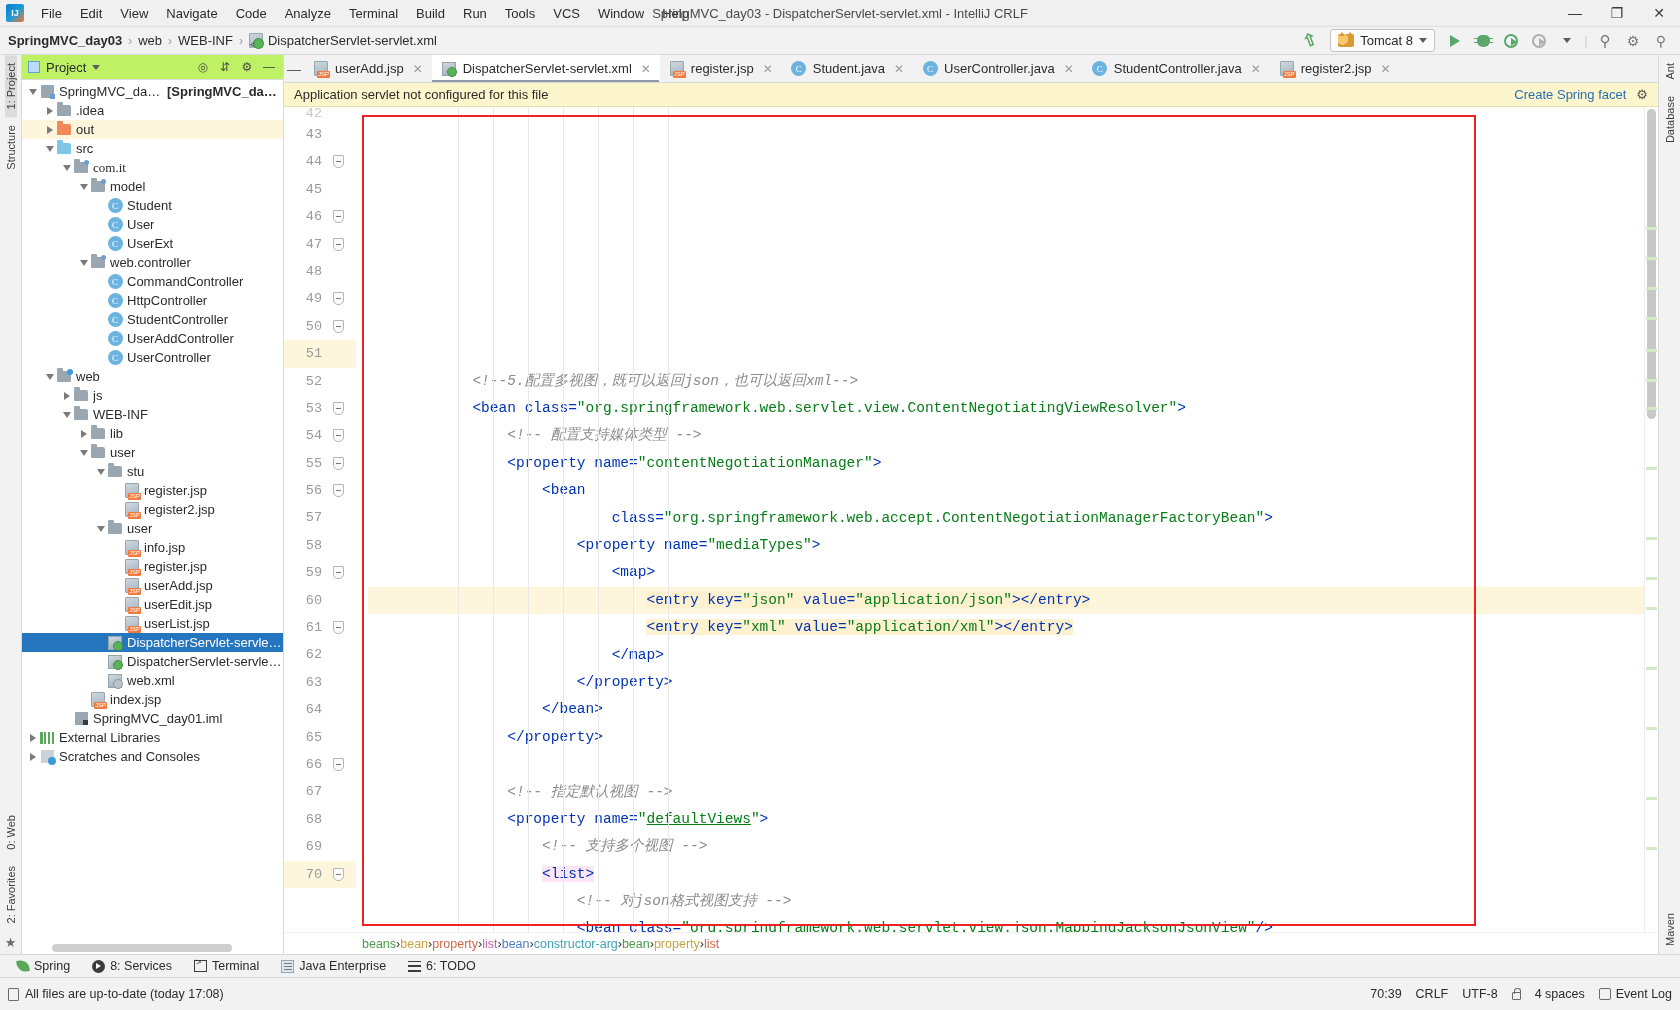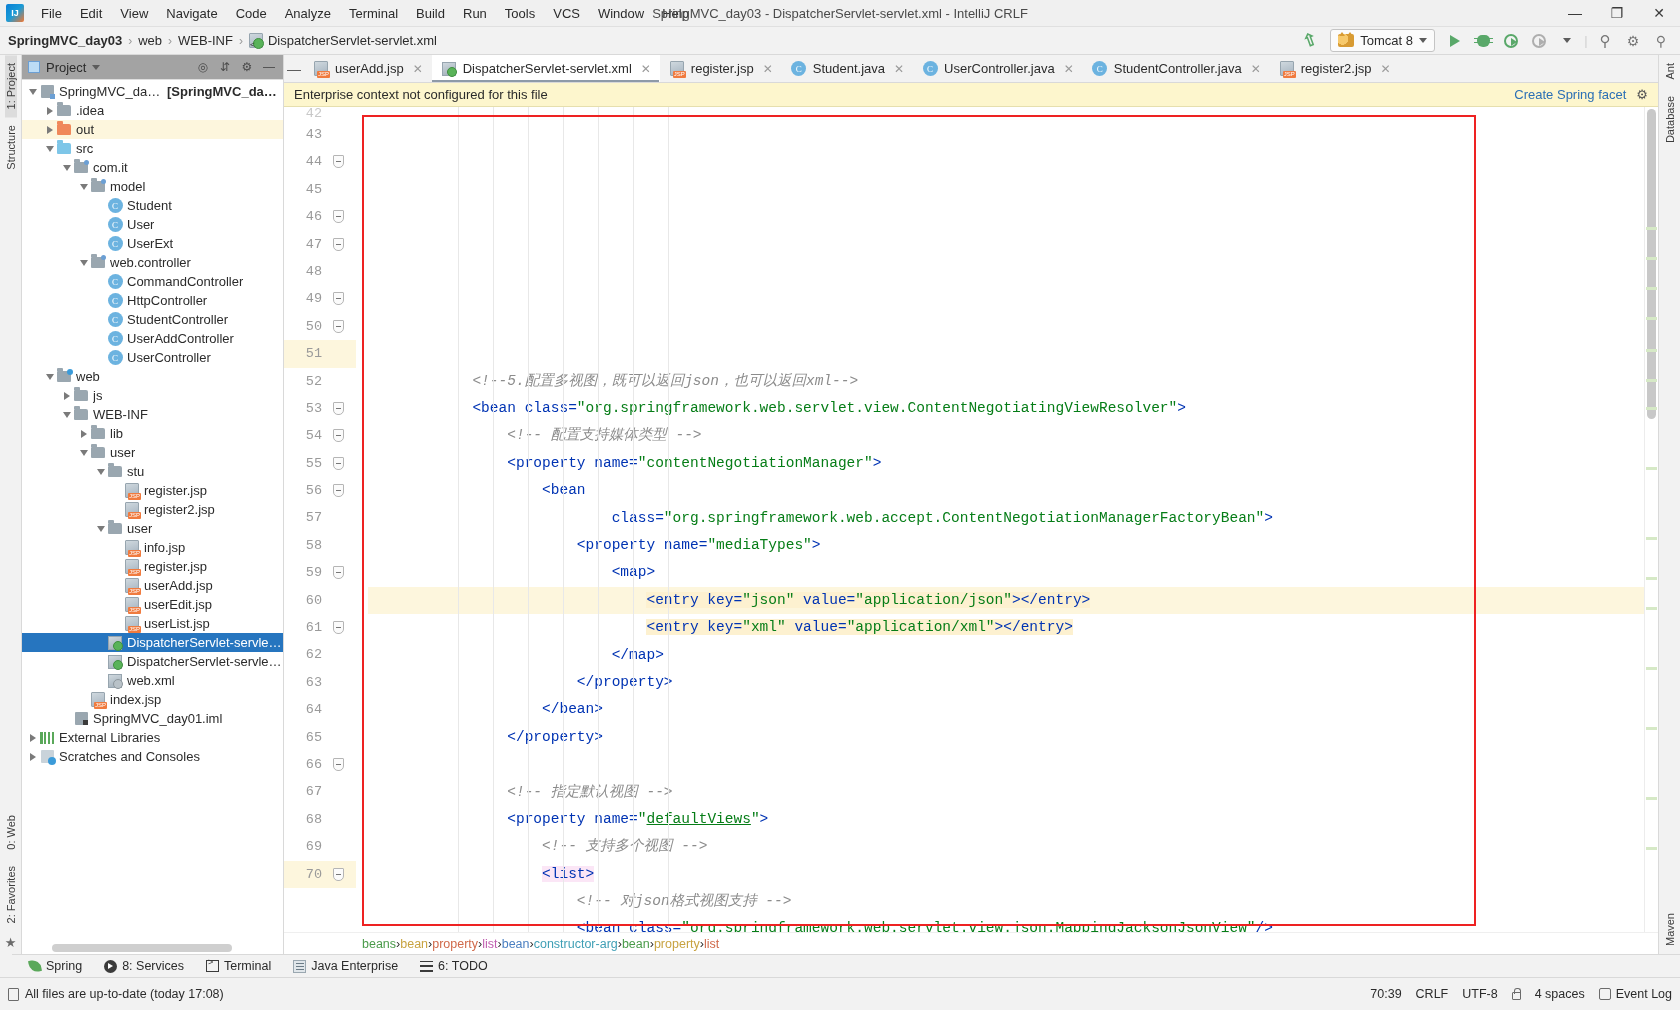--- a/index.html
+++ b/index.html
@@ -128,21 +128,21 @@
   .rail .spacer { flex:1; }
   .rail .star { font-size:13px; color:#6b6b6b; padding:4px 0; }
 
   
   .project-panel {
     width: 262px; background:#fff; display:flex; flex-direction:column;
     border-right:1px solid #d9d9d9; flex: 0 0 262px; min-width:0;
   }
   .pp-header {
     height: 25px; display:flex; align-items:center; gap:6px;
-    background:#a3a3a3; border-bottom:1px solid #dedede; padding: 0 4px 0 6px;
+    background:#bef264; border-bottom:1px solid #dedede; padding: 0 4px 0 6px;
     flex: 0 0 25px;
   }
   .pp-title { font-size: 13px; color:#2b2b2b; }
   .pp-sq { width:12px;height:12px;border:1.5px solid #6b9fd4; background:#bcdcf5; }
   .pp-icons { margin-left:auto; display:flex; align-items:center; gap:6px; color:#4a4a4a; font-size:12px; padding-right:2px;}
   .pp-ic { width:16px;height:16px;display:flex;align-items:center;justify-content:center; }
 
   .tree { flex:1 1 auto; overflow:hidden; padding-top:2px; font-size:13px; position:relative; }
   .row { height: 19px; display:flex; align-items:center; white-space:nowrap; padding-left:2px; }
   .row.sel { background:#2675bf; color:#fff; }
@@ -251,21 +251,21 @@
     background:#fff; border-top:1px solid #efefef; font-size:12.5px; flex:0 0 22px;
   }
   .bc { display:flex; align-items:center; }
 
   
   .rail.right { border-left:1px solid #d9d9d9; border-right:none; }
 
   
   .toolbar-bottom {
     height: 23px; background:#f2f2f2; border-top:1px solid #d9d9d9;
-    display:flex; align-items:center; gap:0; padding-left:6px; flex:0 0 23px;margin-left:12px;
+    display:flex; align-items:center; gap:0; padding-left:6px; flex:0 0 23px;
   }
   .tw { display:flex; align-items:center; gap:5px; padding:0 11px; font-size:12.5px; color:#2b2b2b; }
   .leaf{width:12px;height:12px;background:#5aa85a;border-radius:0 9px 0 9px;transform:rotate(-10deg);}
   .svc{width:13px;height:13px;border-radius:50%;background:#3b3b3b;position:relative;}
   .svc::after{content:'';position:absolute;left:4px;top:3px;border-top:3.5px solid transparent;border-bottom:3.5px solid transparent;border-left:5px solid #fff;}
   .term{width:13px;height:12px;border:1.3px solid #3b3b3b;position:relative;}
   .term::after{content:'>';position:absolute;left:1px;top:-3px;font-size:9px;color:#3b3b3b;font-family:"Liberation Mono",monospace;}
   .jee{width:13px;height:13px;background:#e0e6ea;border:1px solid #9aa7b0;position:relative;}
   .jee::after{content:'';position:absolute;left:2px;top:2px;width:8px;height:1px;background:#6b7b86;box-shadow:0 3px 0 #6b7b86,0 6px 0 #6b7b86;}
   .todo{width:13px;height:11px;display:flex;flex-direction:column;justify-content:space-between;}
@@ -413,21 +413,21 @@
           </div>
           <div class="row" style="padding-left: 21px;">
             <span class="arrow">
               <span class="d"></span>
             </span>
             <span class="ico">
               <span class="folder blue"></span>
             </span>
             <span class="lbl">src</span>
           </div>
-          <div class="row" style="padding-left: 38px;">
+          <div class="row" style="padding-left: 38px; font-family: Liberation Serif, serif;">
             <span class="arrow">
               <span class="d"></span>
             </span>
             <span class="ico">
               <span class="folder pkg"></span>
             </span>
             <span class="lbl">com.it</span>
           </div>
           <div class="row" style="padding-left: 55px;">
             <span class="arrow">
@@ -723,21 +723,21 @@
           <div class="tab">
             <span class="ico" style="margin-right: 0px;">
               <span class="jspicon"></span>
             </span>
             <span>register2.jsp</span>
             <span class="x">✕</span>
           </div>
         </div>
 
       <div class="notif">
-        <span>Enterprise context not configured for this file</span>
+        <span>Application servlet not configured for this file</span>
         <span class="link">Create Spring facet</span>
         <span class="gear">⚙</span>
       </div>
 
       <div class="code-wrap">
         <div class="gutter" id="gutter">
             <div class="gline" style="height: 14px; line-height: 14px; overflow: hidden; color: rgb(200, 200, 200);">42</div>
             <div class="gline">43</div>
             <div class="gline">44<span class="fold"></span></div>
             <div class="gline">45</div>

